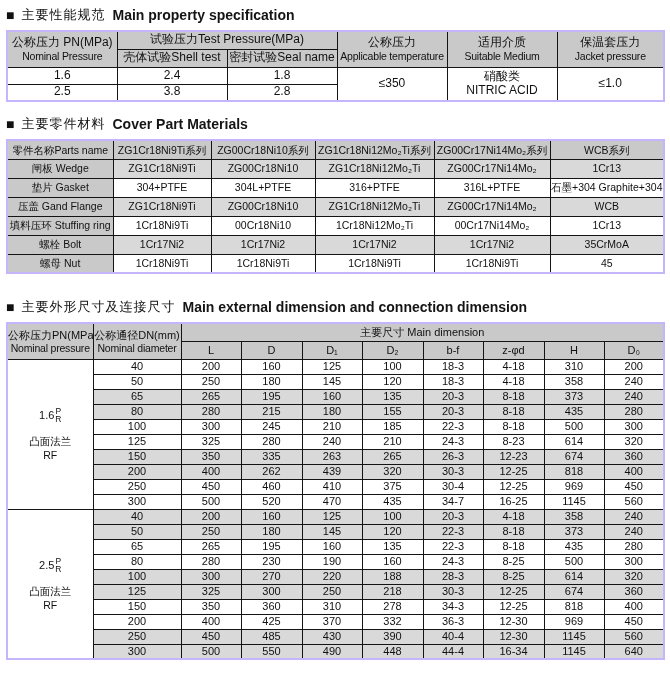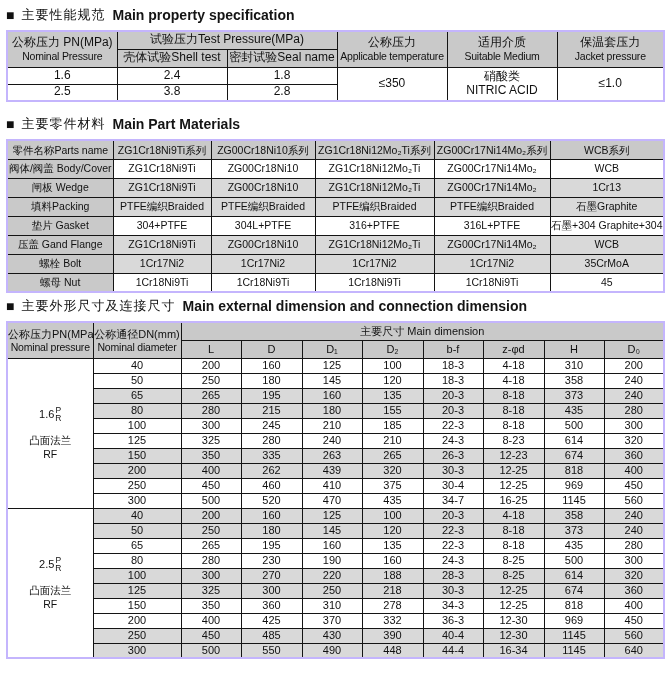--- a/index.html
+++ b/index.html
@@ -13,21 +13,21 @@
   table{border-collapse:collapse;table-layout:fixed;width:657px;border:2px solid #c4b5fd}
   th,td{border:1px solid #141414;text-align:center;vertical-align:middle;font-weight:normal;line-height:1.15;overflow:hidden}
   .hdr{background:#c9c9c9}
   tr.stripe td:not(.grp){background:#d9d9d9}
   
   .t1{margin-bottom:13px}
   .t1 th,.t1 td{font-size:12px;height:17px}
   .t1 thead tr{height:18px}
   .t1 .en{font-size:10.5px;letter-spacing:-0.2px}
   
-  .t2{margin-bottom:4px}
+  .t2{margin-bottom:24px}
   .t2 th,.t2 td{font-size:10.5px;height:19px;white-space:nowrap}
   .t2 thead th{background:#c9c9c9}
   .t2 th.rowhead{background:#c9c9c9}
   
   .t3 th,.t3 td{font-size:11px;height:15px;white-space:nowrap}
   .t3 thead tr{height:18px}
   .t3 thead th{background:#c9c9c9}
   .t3 thead .en{font-size:10.5px;letter-spacing:-0.2px}
   .t3 .grp{background:#fff;font-size:10.5px}
   .prline{display:flex;align-items:center;justify-content:center;gap:1px;margin-bottom:11px}
@@ -96,21 +96,21 @@
         <td>2.5</td>
         <td>3.8</td>
         <td>2.8</td>
       </tr>
     </tbody>
   </table>
 
   <div class="sec">
     <span class="bullet">■</span>
     <span class="tzh">主要零件材料</span>
-    <span class="ten">Main Part Materials</span>
+    <span class="ten">Cover Part Materials</span>
   </div>
 
   <table class="t2">
     <colgroup>
         <col style="width:106px">
         <col style="width:98px">
         <col style="width:104px">
         <col style="width:119px">
         <col style="width:116px">
         <col style="width:114px">
@@ -119,59 +119,51 @@
       <tr>
         <th>零件名称Parts name</th>
         <th>ZG1Cr18Ni9Ti系列</th>
         <th>ZG00Cr18Ni10系列</th>
         <th>ZG1Cr18Ni12Mo₂Ti系列</th>
         <th>ZG00Cr17Ni14Mo₂系列</th>
         <th>WCB系列</th>
       </tr>
     </thead>
     <tbody>
-        <tr>
-          <th class="rowhead">阀体/阀盖 Body/Cover</th>
-          <td>ZG1Cr18Ni9Ti</td>
-          <td>ZG00Cr18Ni10</td>
-          <td>ZG1Cr18Ni12Mo₂Ti</td>
-          <td>ZG00Cr17Ni14Mo₂</td>
-          <td>WCB</td>
-        </tr>
         <tr class="stripe">
           <th class="rowhead">闸板 Wedge</th>
           <td>ZG1Cr18Ni9Ti</td>
           <td>ZG00Cr18Ni10</td>
           <td>ZG1Cr18Ni12Mo₂Ti</td>
           <td>ZG00Cr17Ni14Mo₂</td>
           <td>1Cr13</td>
         </tr>
-        <tr class="stripe">
-          <th class="rowhead">填料Packing</th>
-          <td>PTFE编织Braided</td>
-          <td>PTFE编织Braided</td>
-          <td>PTFE编织Braided</td>
-          <td>PTFE编织Braided</td>
-          <td>石墨Graphite</td>
-        </tr>
         <tr>
           <th class="rowhead">垫片 Gasket</th>
           <td>304+PTFE</td>
           <td>304L+PTFE</td>
           <td>316+PTFE</td>
           <td>316L+PTFE</td>
           <td>石墨+304 Graphite+304</td>
         </tr>
         <tr class="stripe">
           <th class="rowhead">压盖 Gand Flange</th>
           <td>ZG1Cr18Ni9Ti</td>
           <td>ZG00Cr18Ni10</td>
           <td>ZG1Cr18Ni12Mo₂Ti</td>
           <td>ZG00Cr17Ni14Mo₂</td>
           <td>WCB</td>
+        </tr>
+        <tr>
+          <th class="rowhead">填料压环 Stuffing ring</th>
+          <td>1Cr18Ni9Ti</td>
+          <td>00Cr18Ni10</td>
+          <td>1Cr18Ni12Mo₂Ti</td>
+          <td>00Cr17Ni14Mo₂</td>
+          <td>1Cr13</td>
         </tr>
         <tr class="stripe">
           <th class="rowhead">螺栓 Bolt</th>
           <td>1Cr17Ni2</td>
           <td>1Cr17Ni2</td>
           <td>1Cr17Ni2</td>
           <td>1Cr17Ni2</td>
           <td>35CrMoA</td>
         </tr>
         <tr>

